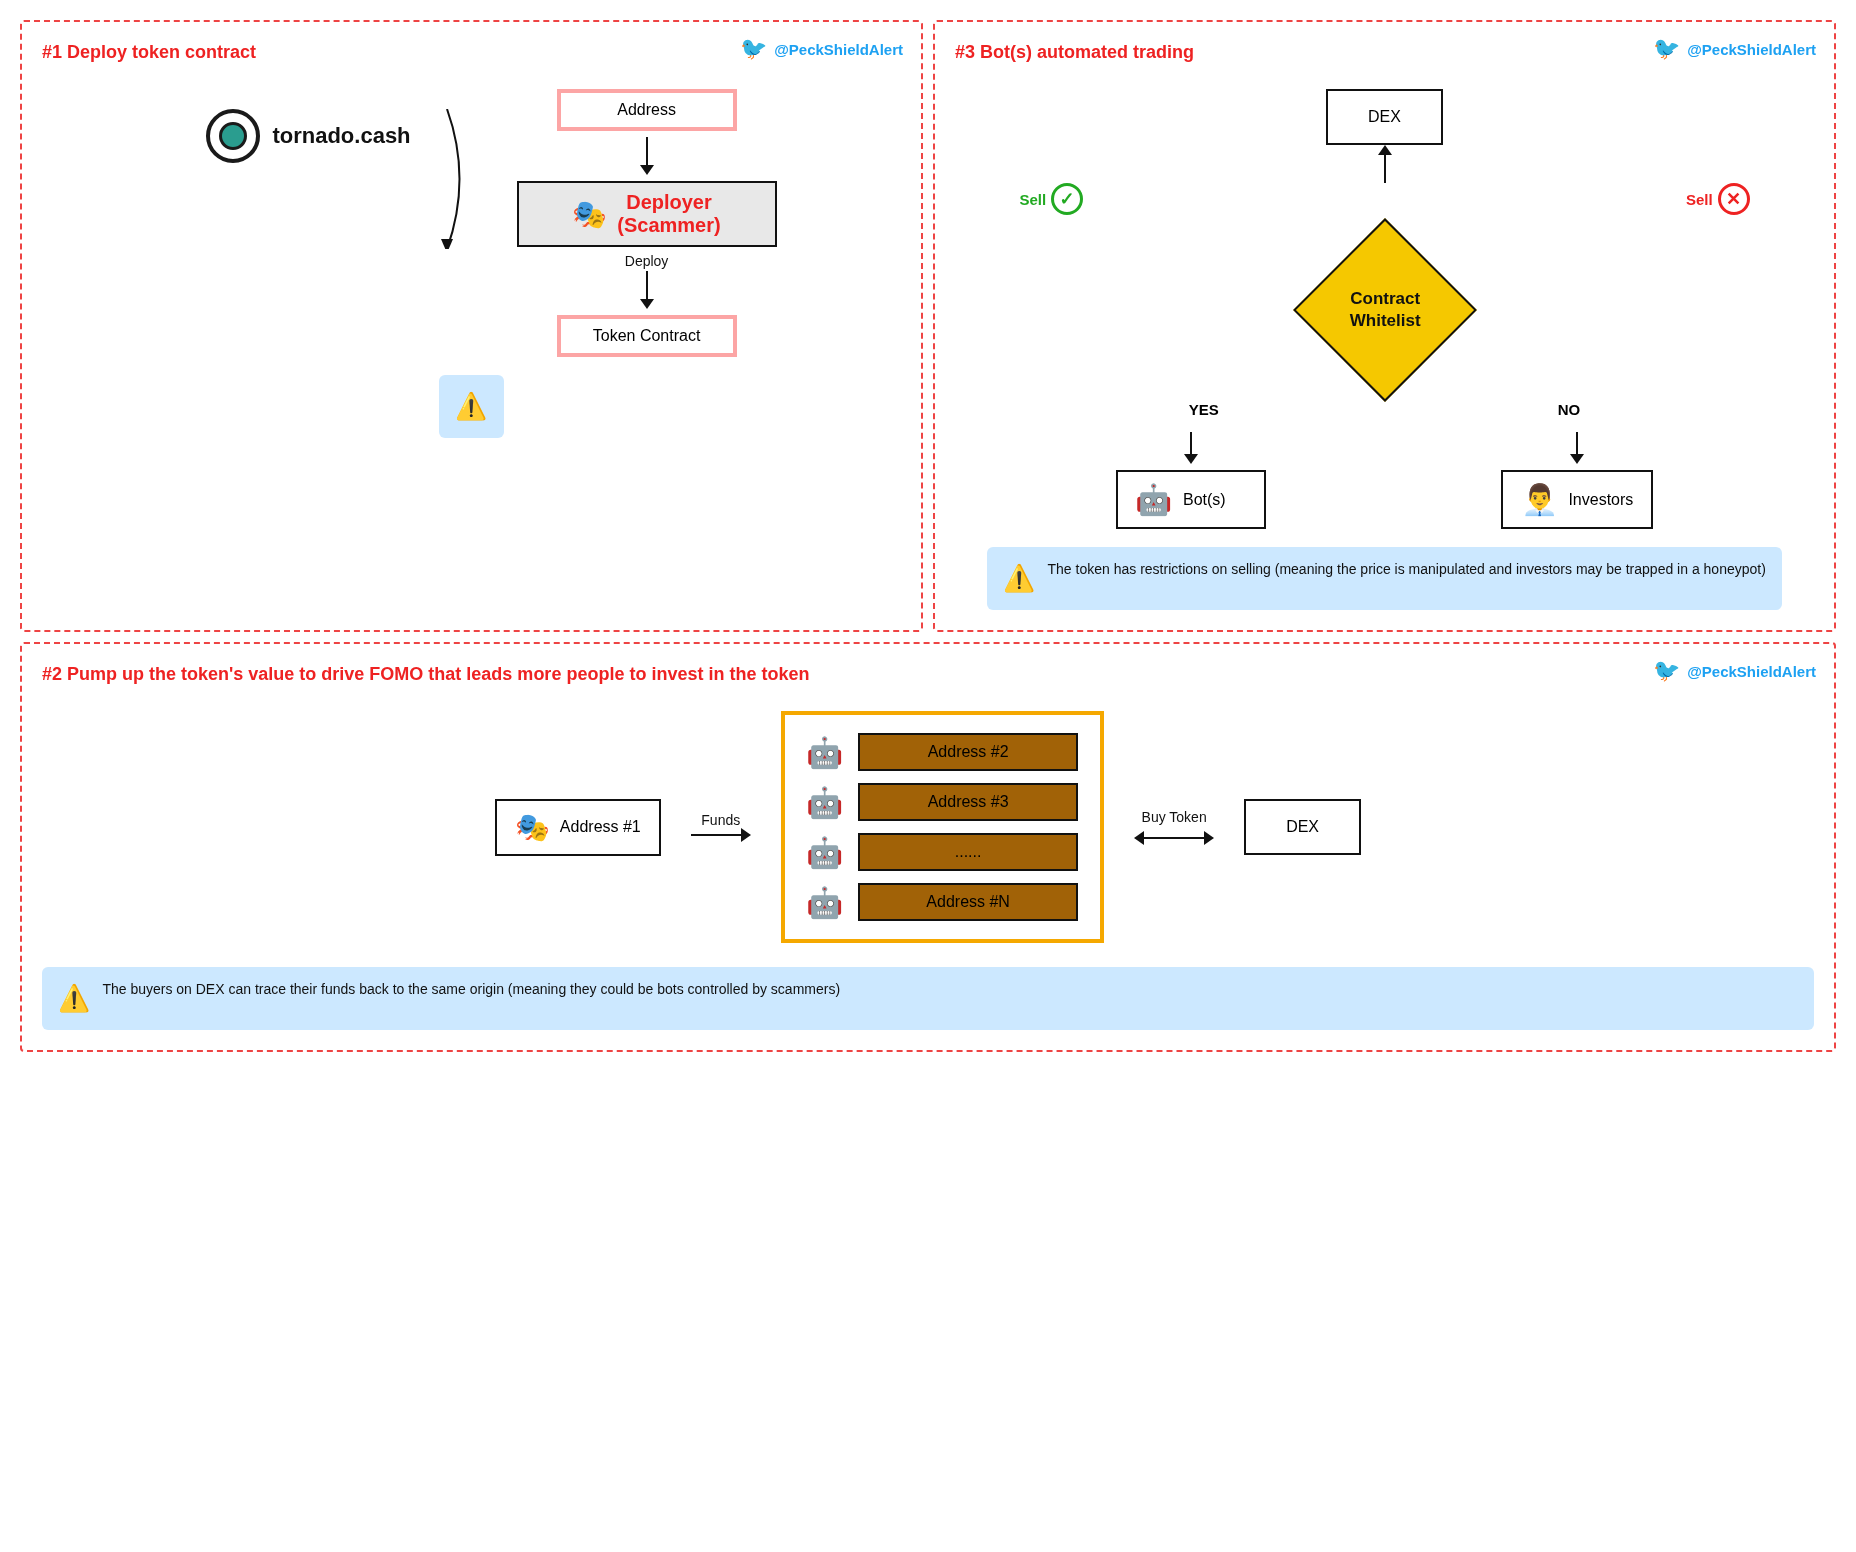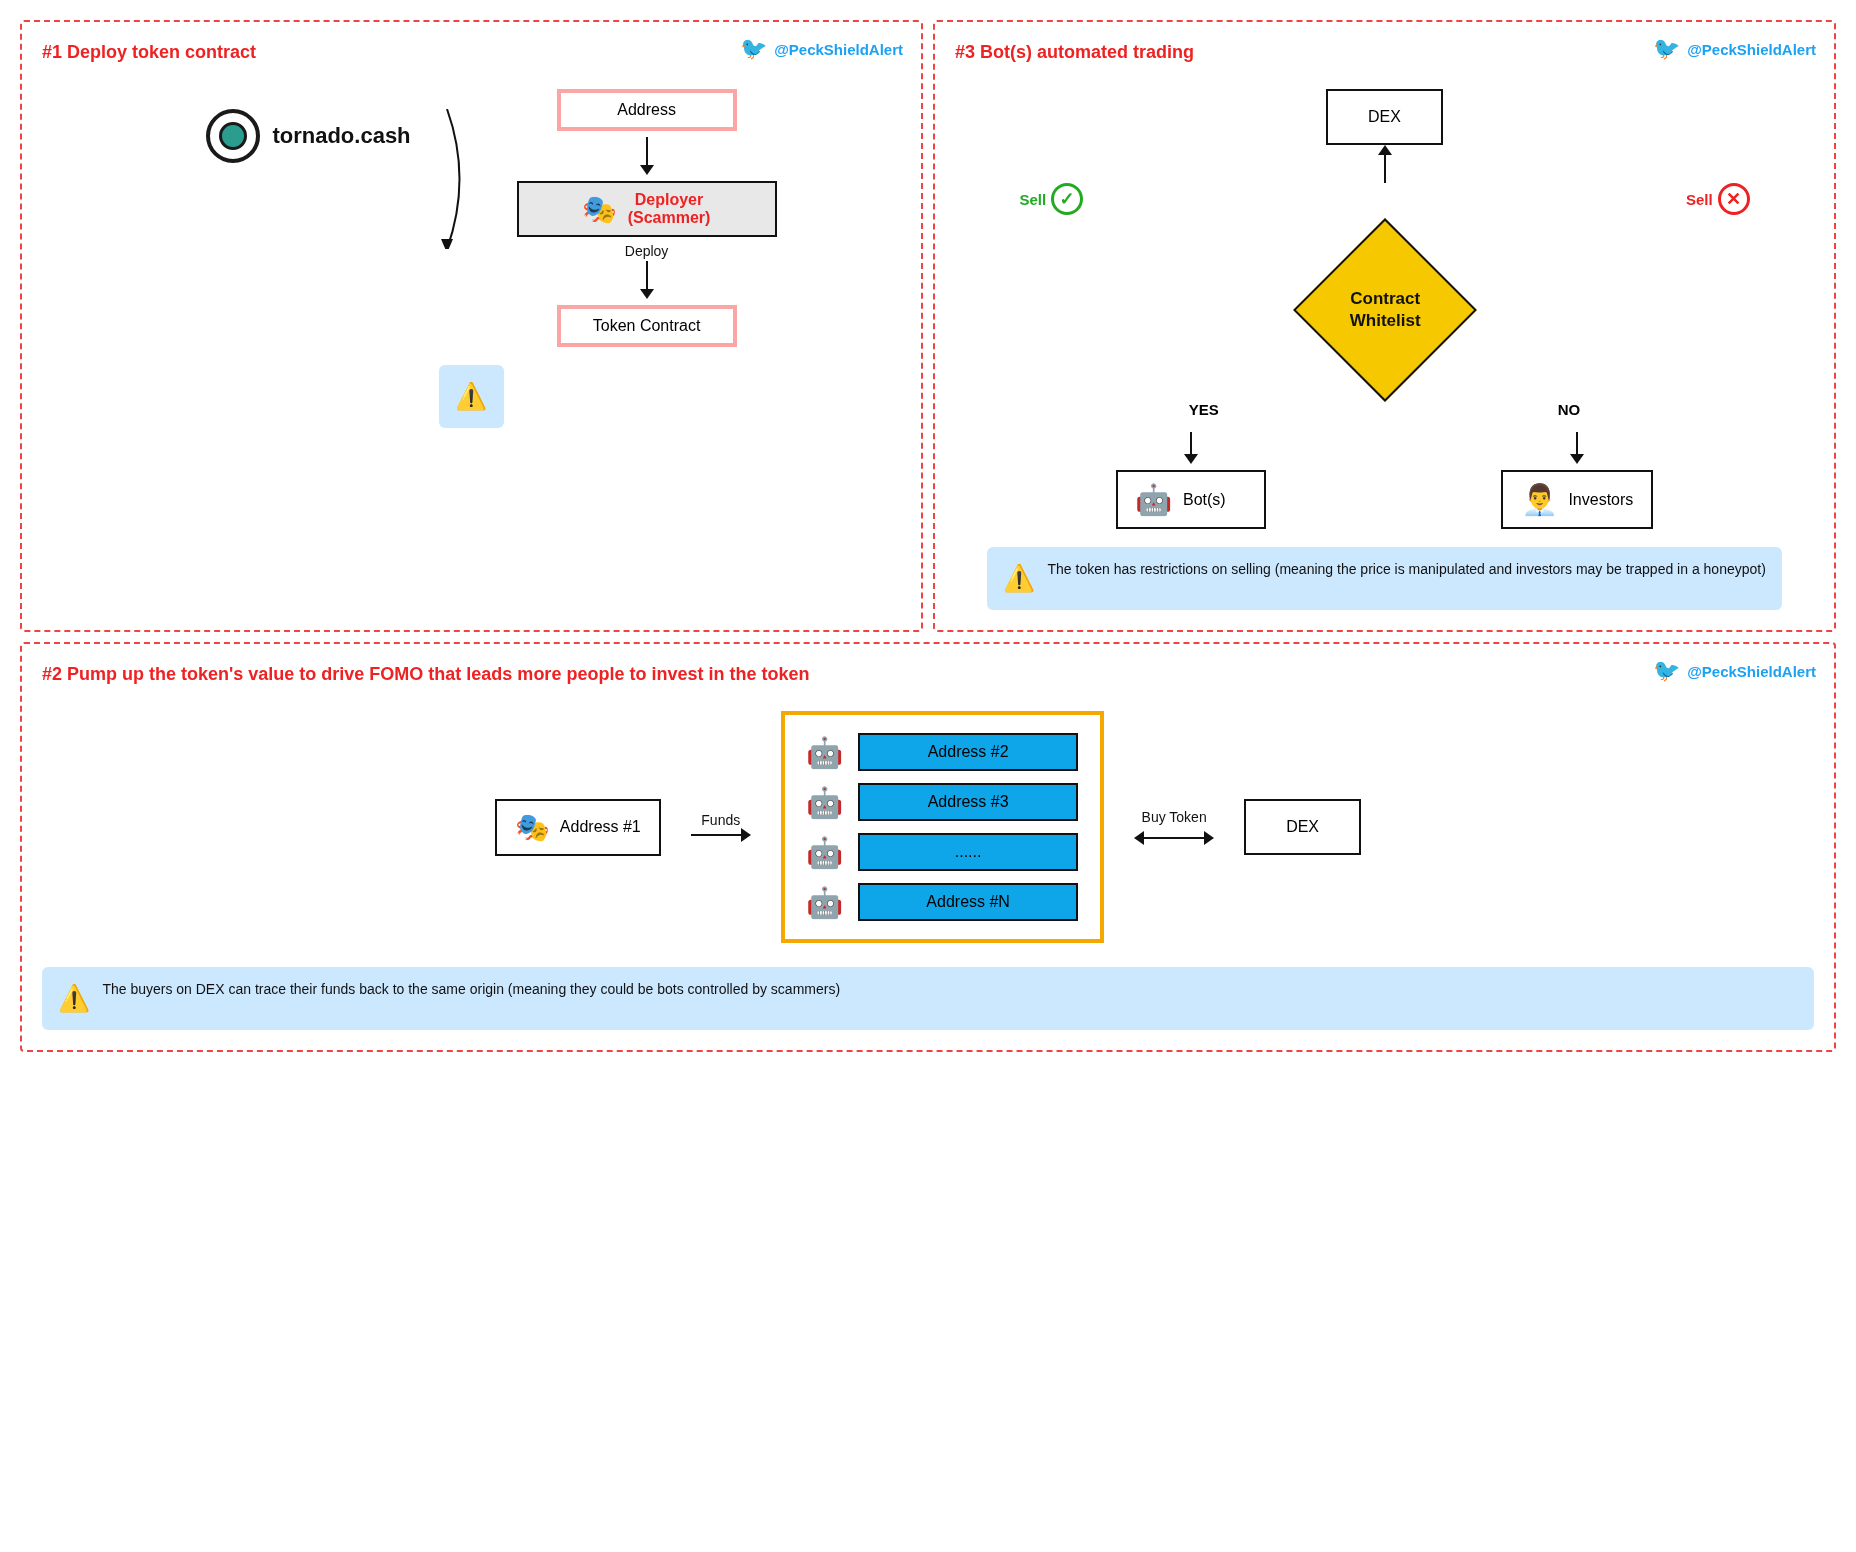--- a/index.html
+++ b/index.html
@@ -102,21 +102,21 @@
       font-size: 16px;
       background: #e8e8e8;
       display: flex;
       align-items: center;
       justify-content: center;
       gap: 10px;
     }
     .deployer-text {
       color: #e22;
       font-weight: bold;
-      font-size: 16px;
+      font-size: 20px;
     }
     .arrow-down {
       display: flex;
       flex-direction: column;
       align-items: center;
       margin: 6px 0;
     }
     .arrow-line {
       width: 2px;
       height: 28px;
@@ -243,21 +243,21 @@
       display: flex;
       align-items: center;
       gap: 14px;
     }
     .address-box {
       border: 2px solid #111;
       padding: 8px 28px;
       min-width: 220px;
       font-size: 16px;
       text-align: center;
-      background: #0ea5e9;
+      background: #a16207;
     }
     .bot-icon {
       font-size: 30px;
     }
     .address1-group {
       display: flex;
       flex-direction: column;
       align-items: center;
     }
     .horiz-arrow {

